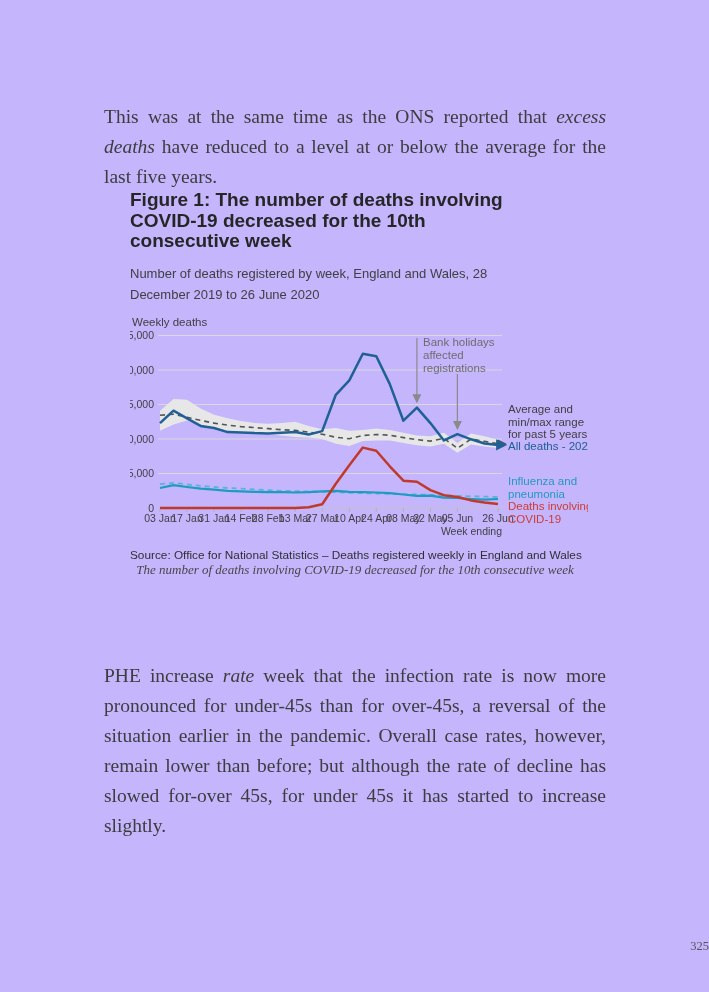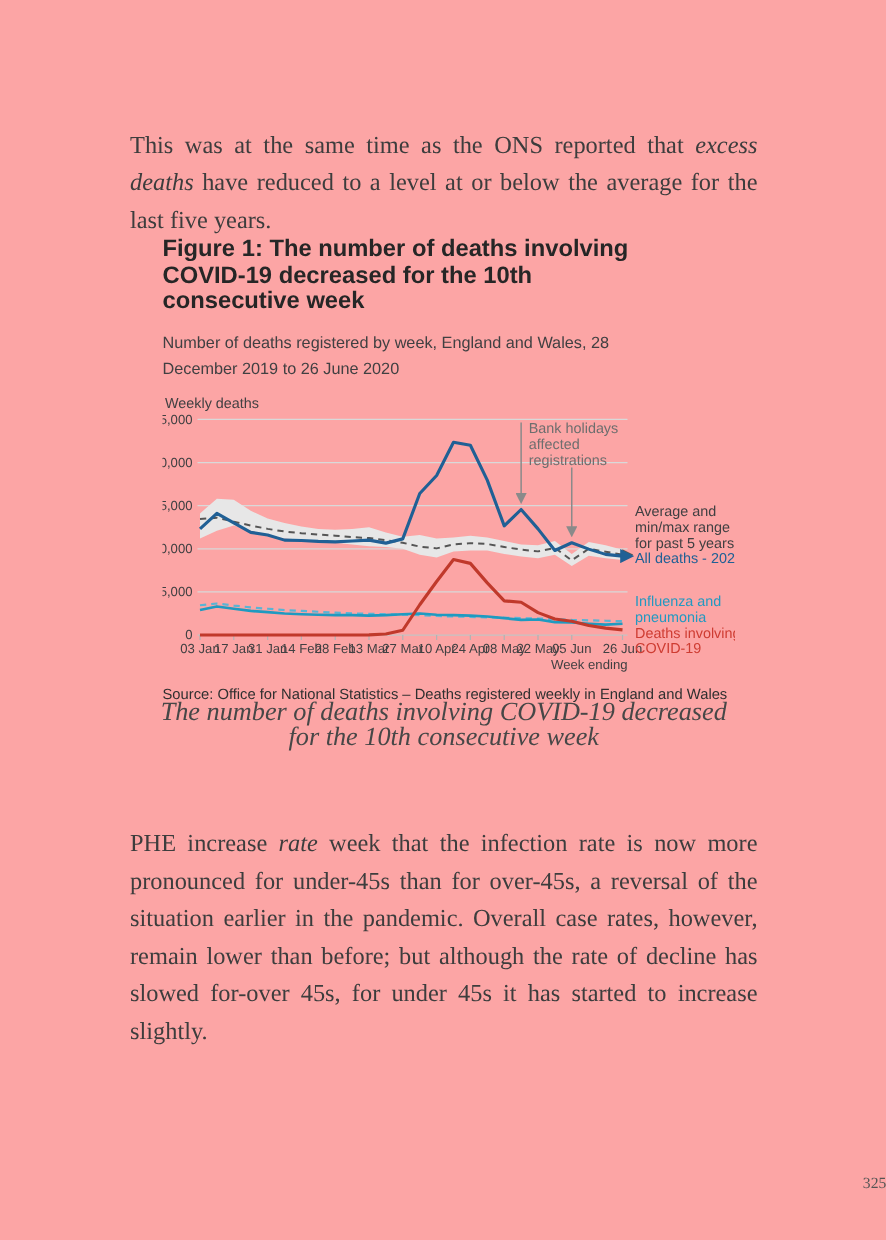--- a/index.html
+++ b/index.html
@@ -1,26 +1,26 @@
 <!DOCTYPE html>
 <html><head>
 <meta charset="utf-8">
 <style>
   html,body{margin:0;padding:0;}
   body{width:709px;height:992px;background:#ffffff;position:relative;font-family:"Liberation Serif",serif;}
-  .page{position:absolute;inset:0;background:#fca5a5;overflow:hidden;}
+  .page{position:absolute;inset:0;background:#c4b5fd;overflow:hidden;}
   .para{position:absolute;left:104px;width:502px;font-size:19.5px;line-height:30px;color:#3d3d3d;text-align:justify;}
   #para-top{top:82px;}
   #para-bottom{top:641px;}
   .figure{position:absolute;left:130px;top:190px;width:458px;font-family:"Liberation Sans",sans-serif;}
   .fig-title{font-weight:700;font-size:19px;line-height:20.5px;color:#262626;max-width:408px;}
   .fig-sub{margin-top:11px;font-size:13px;line-height:21px;color:#414042;max-width:378px;}
   .chart-wrap{margin-top:11px;width:458px;height:226px;}
   .fig-src{margin-top:6px;font-weight:400;font-size:11.8px;color:#303030;}
-  .caption{position:absolute;left:104px;top:560px;width:502px;text-align:center;font-style:italic;font-size:21px;line-height:19.5px;color:#474747;}
+  .caption{position:absolute;left:104px;top:560px;width:502px;text-align:center;font-style:italic;font-size:13px;line-height:19.5px;color:#474747;}
   .caption-inner{max-width:470px;margin:0 auto;}
   .pageno{position:absolute;left:0;top:939px;width:100%;text-align:right;font-size:12.5px;color:#555;}
   .ct{font-family:"Liberation Sans",sans-serif;font-size:10.5px;}
   .cl{font-family:"Liberation Sans",sans-serif;font-size:11.5px;}
   .can{font-family:"Liberation Sans",sans-serif;font-size:11.5px;}
 </style>
 </head>
 <body>
 
 <div class="page">

